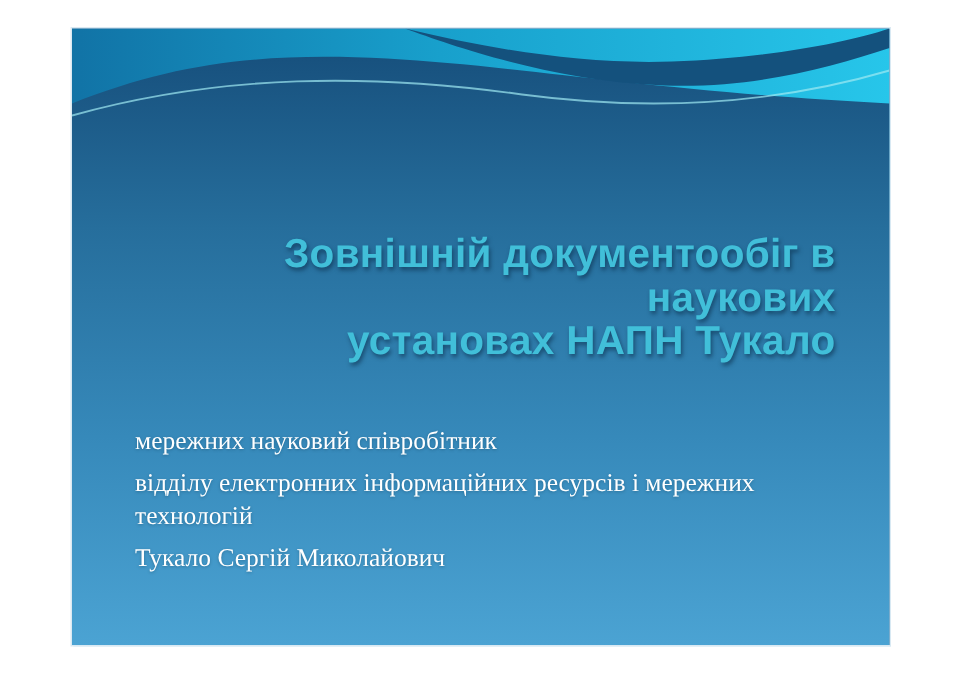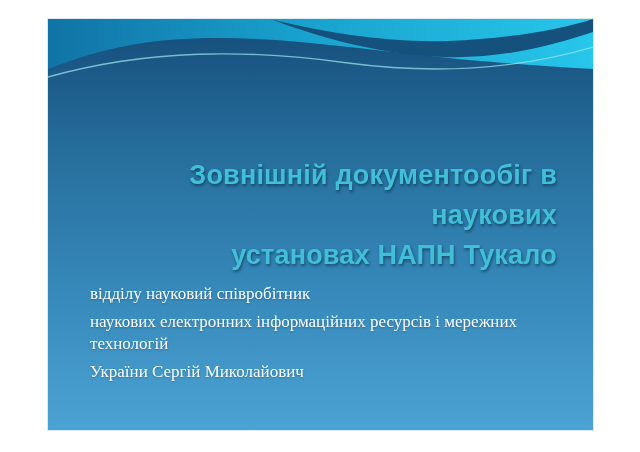--- a/index.html
+++ b/index.html
@@ -35,21 +35,21 @@
   }
   .title-block {
     position: absolute;
     top: 136px;
     right: 36px;
     left: 30px;
     text-align: right;
     font-family: "Liberation Sans", sans-serif;
     font-weight: bold;
     font-size: 27px;
-    line-height: 40px;
+    line-height: 29px;
     color: #41bfd9;
     text-shadow: 1px 2px 3px rgba(5, 35, 60, 0.55);
     letter-spacing: 0.2px;
   }
   .subtitle-block {
     position: absolute;
     left: 42px;
     top: 264px;
     width: 432px;
     font-family: "Liberation Serif", "DejaVu Serif", serif;
@@ -93,19 +93,19 @@
 
       <path d="M222,0 C280,14 340,24 400,22 C460,20 515,10 545,0 L545,13 C505,26 455,40 395,38 C320,35 255,12 222,0 Z" fill="#14517d"></path>
     </svg>
 
     <div class="title-block">
       <div>Зовнішній документообіг в наукових</div>
       <div>установах НАПН Тукало</div>
     </div>
 
     <div class="subtitle-block">
-      <p>відділу науковий співробітник</p>
-      <p>наукових електронних інформаційних ресурсів і мережних технологій</p>
-      <p>України Сергій Миколайович</p>
+      <p>мережних науковий співробітник</p>
+      <p>відділу електронних інформаційних ресурсів і мережних технологій</p>
+      <p>Тукало Сергій Миколайович</p>
     </div>
 
   </div>
 </div>
 
 </body></html>

